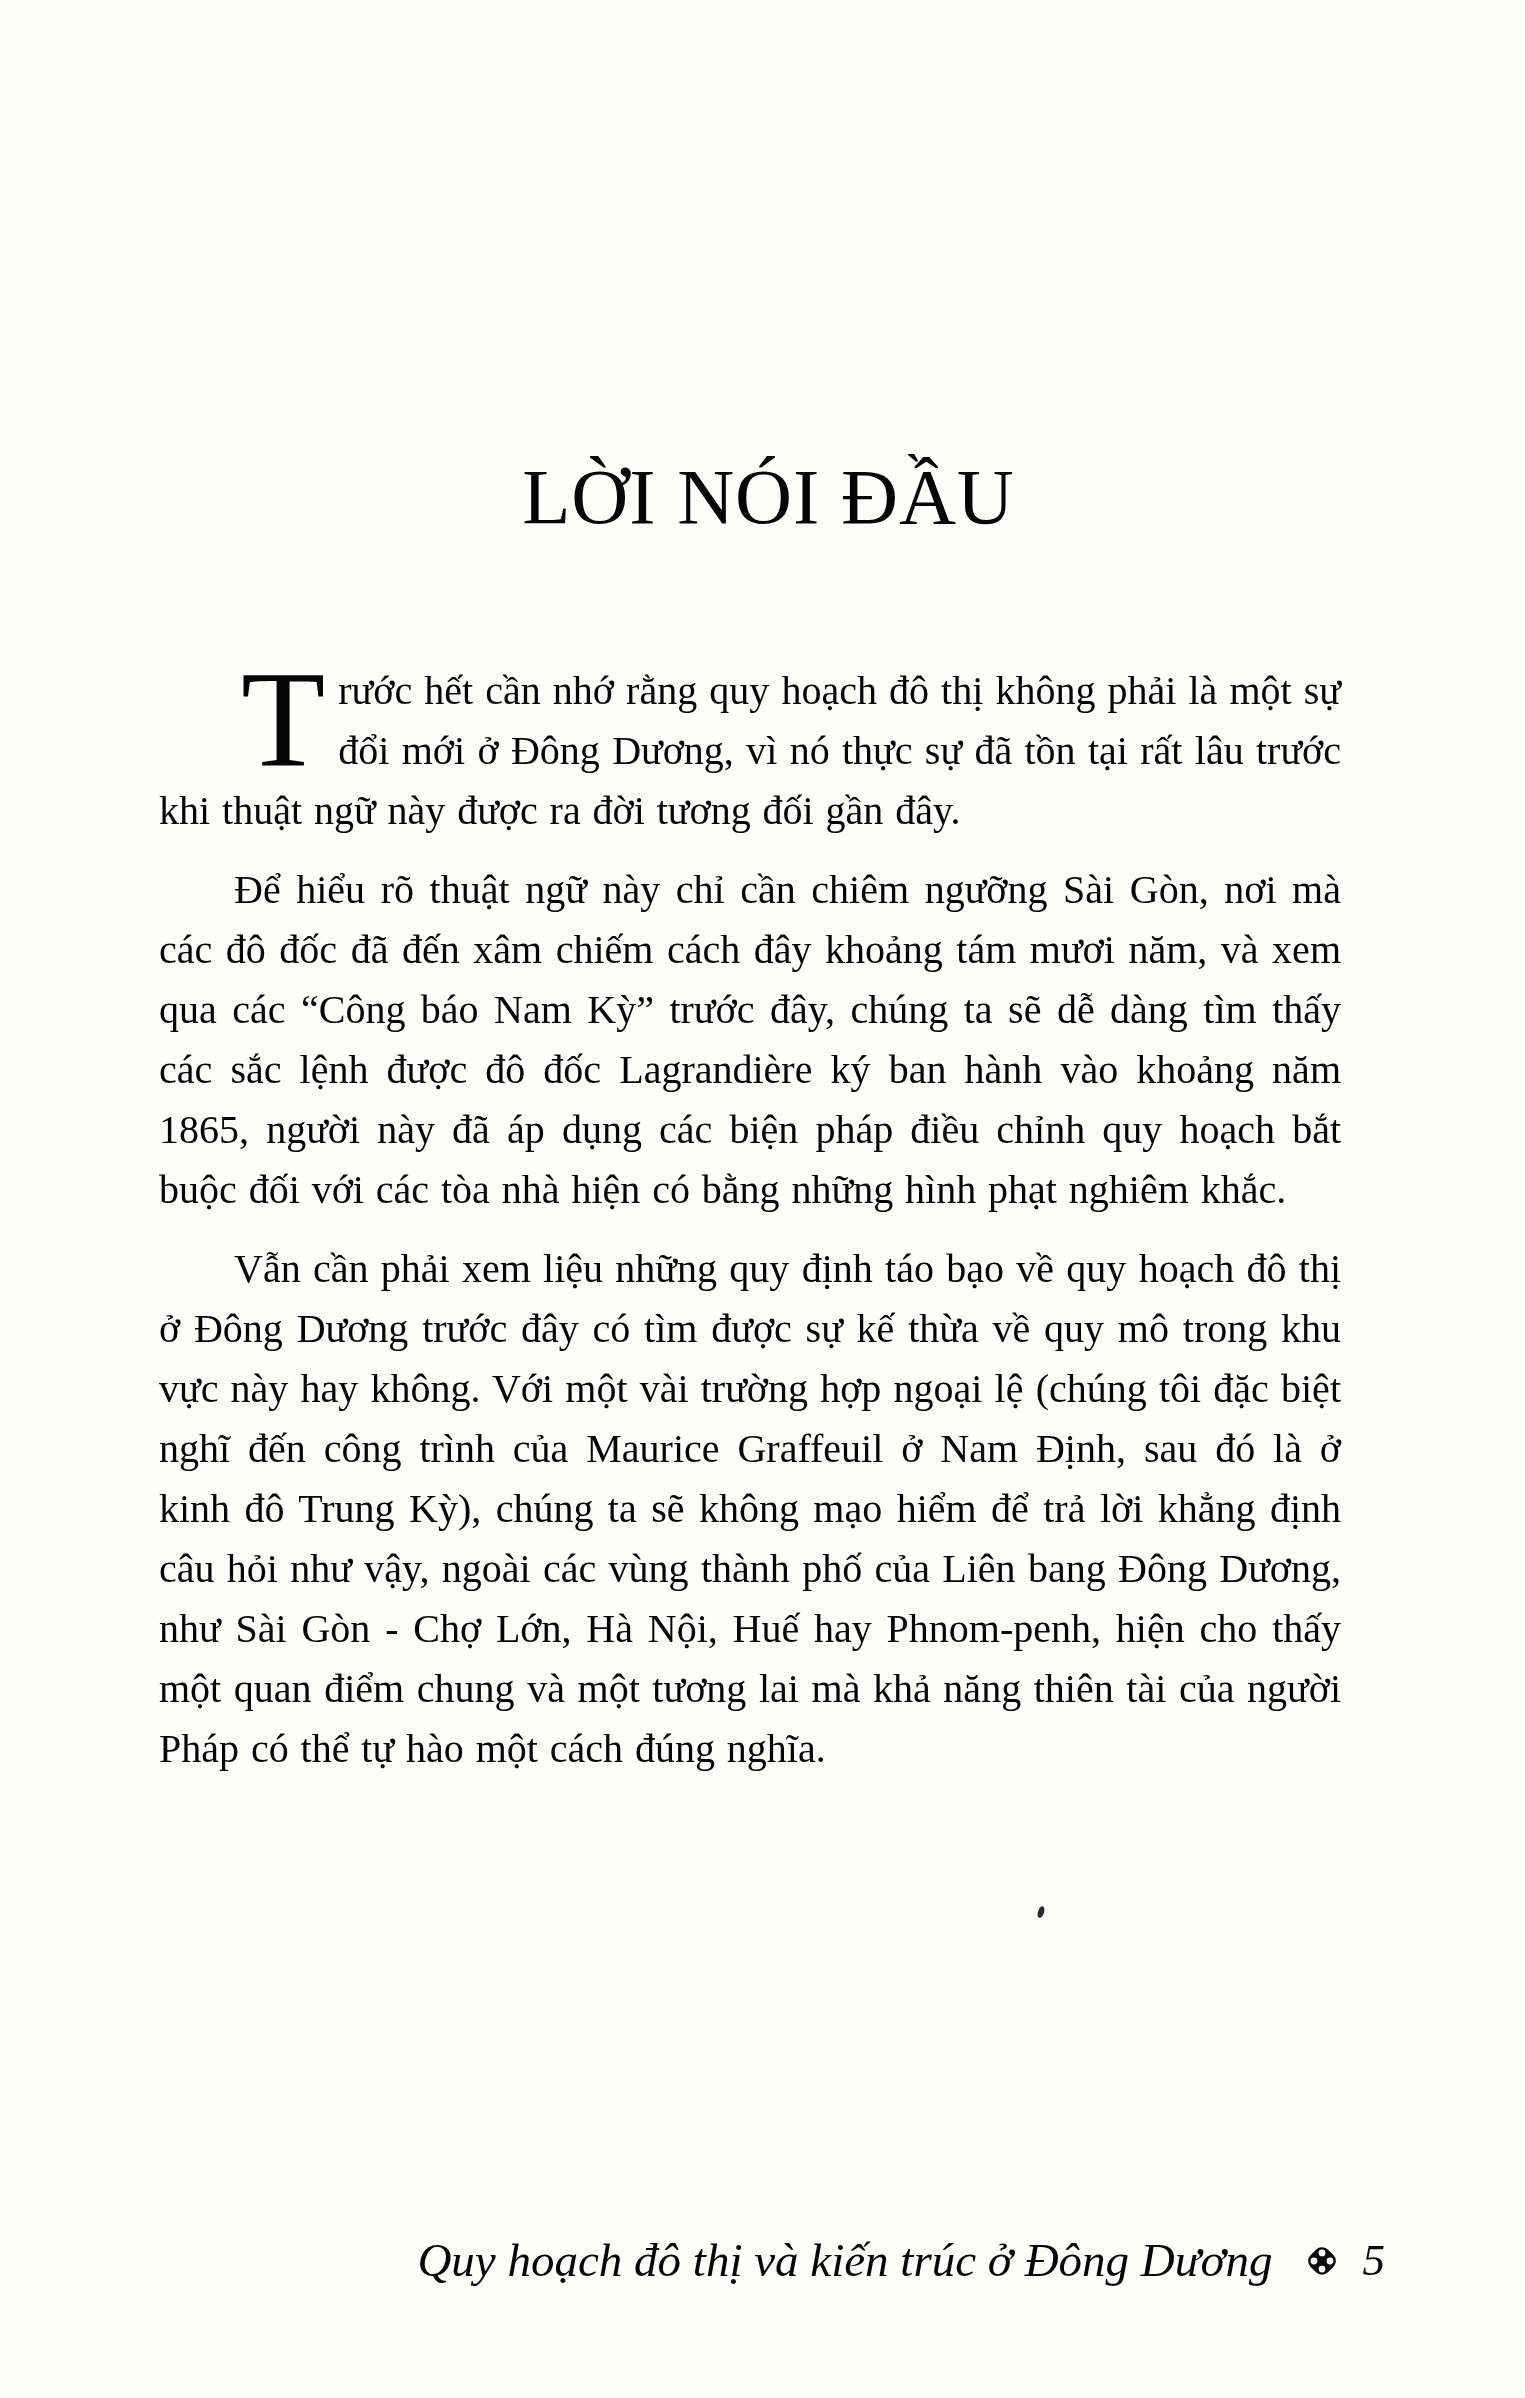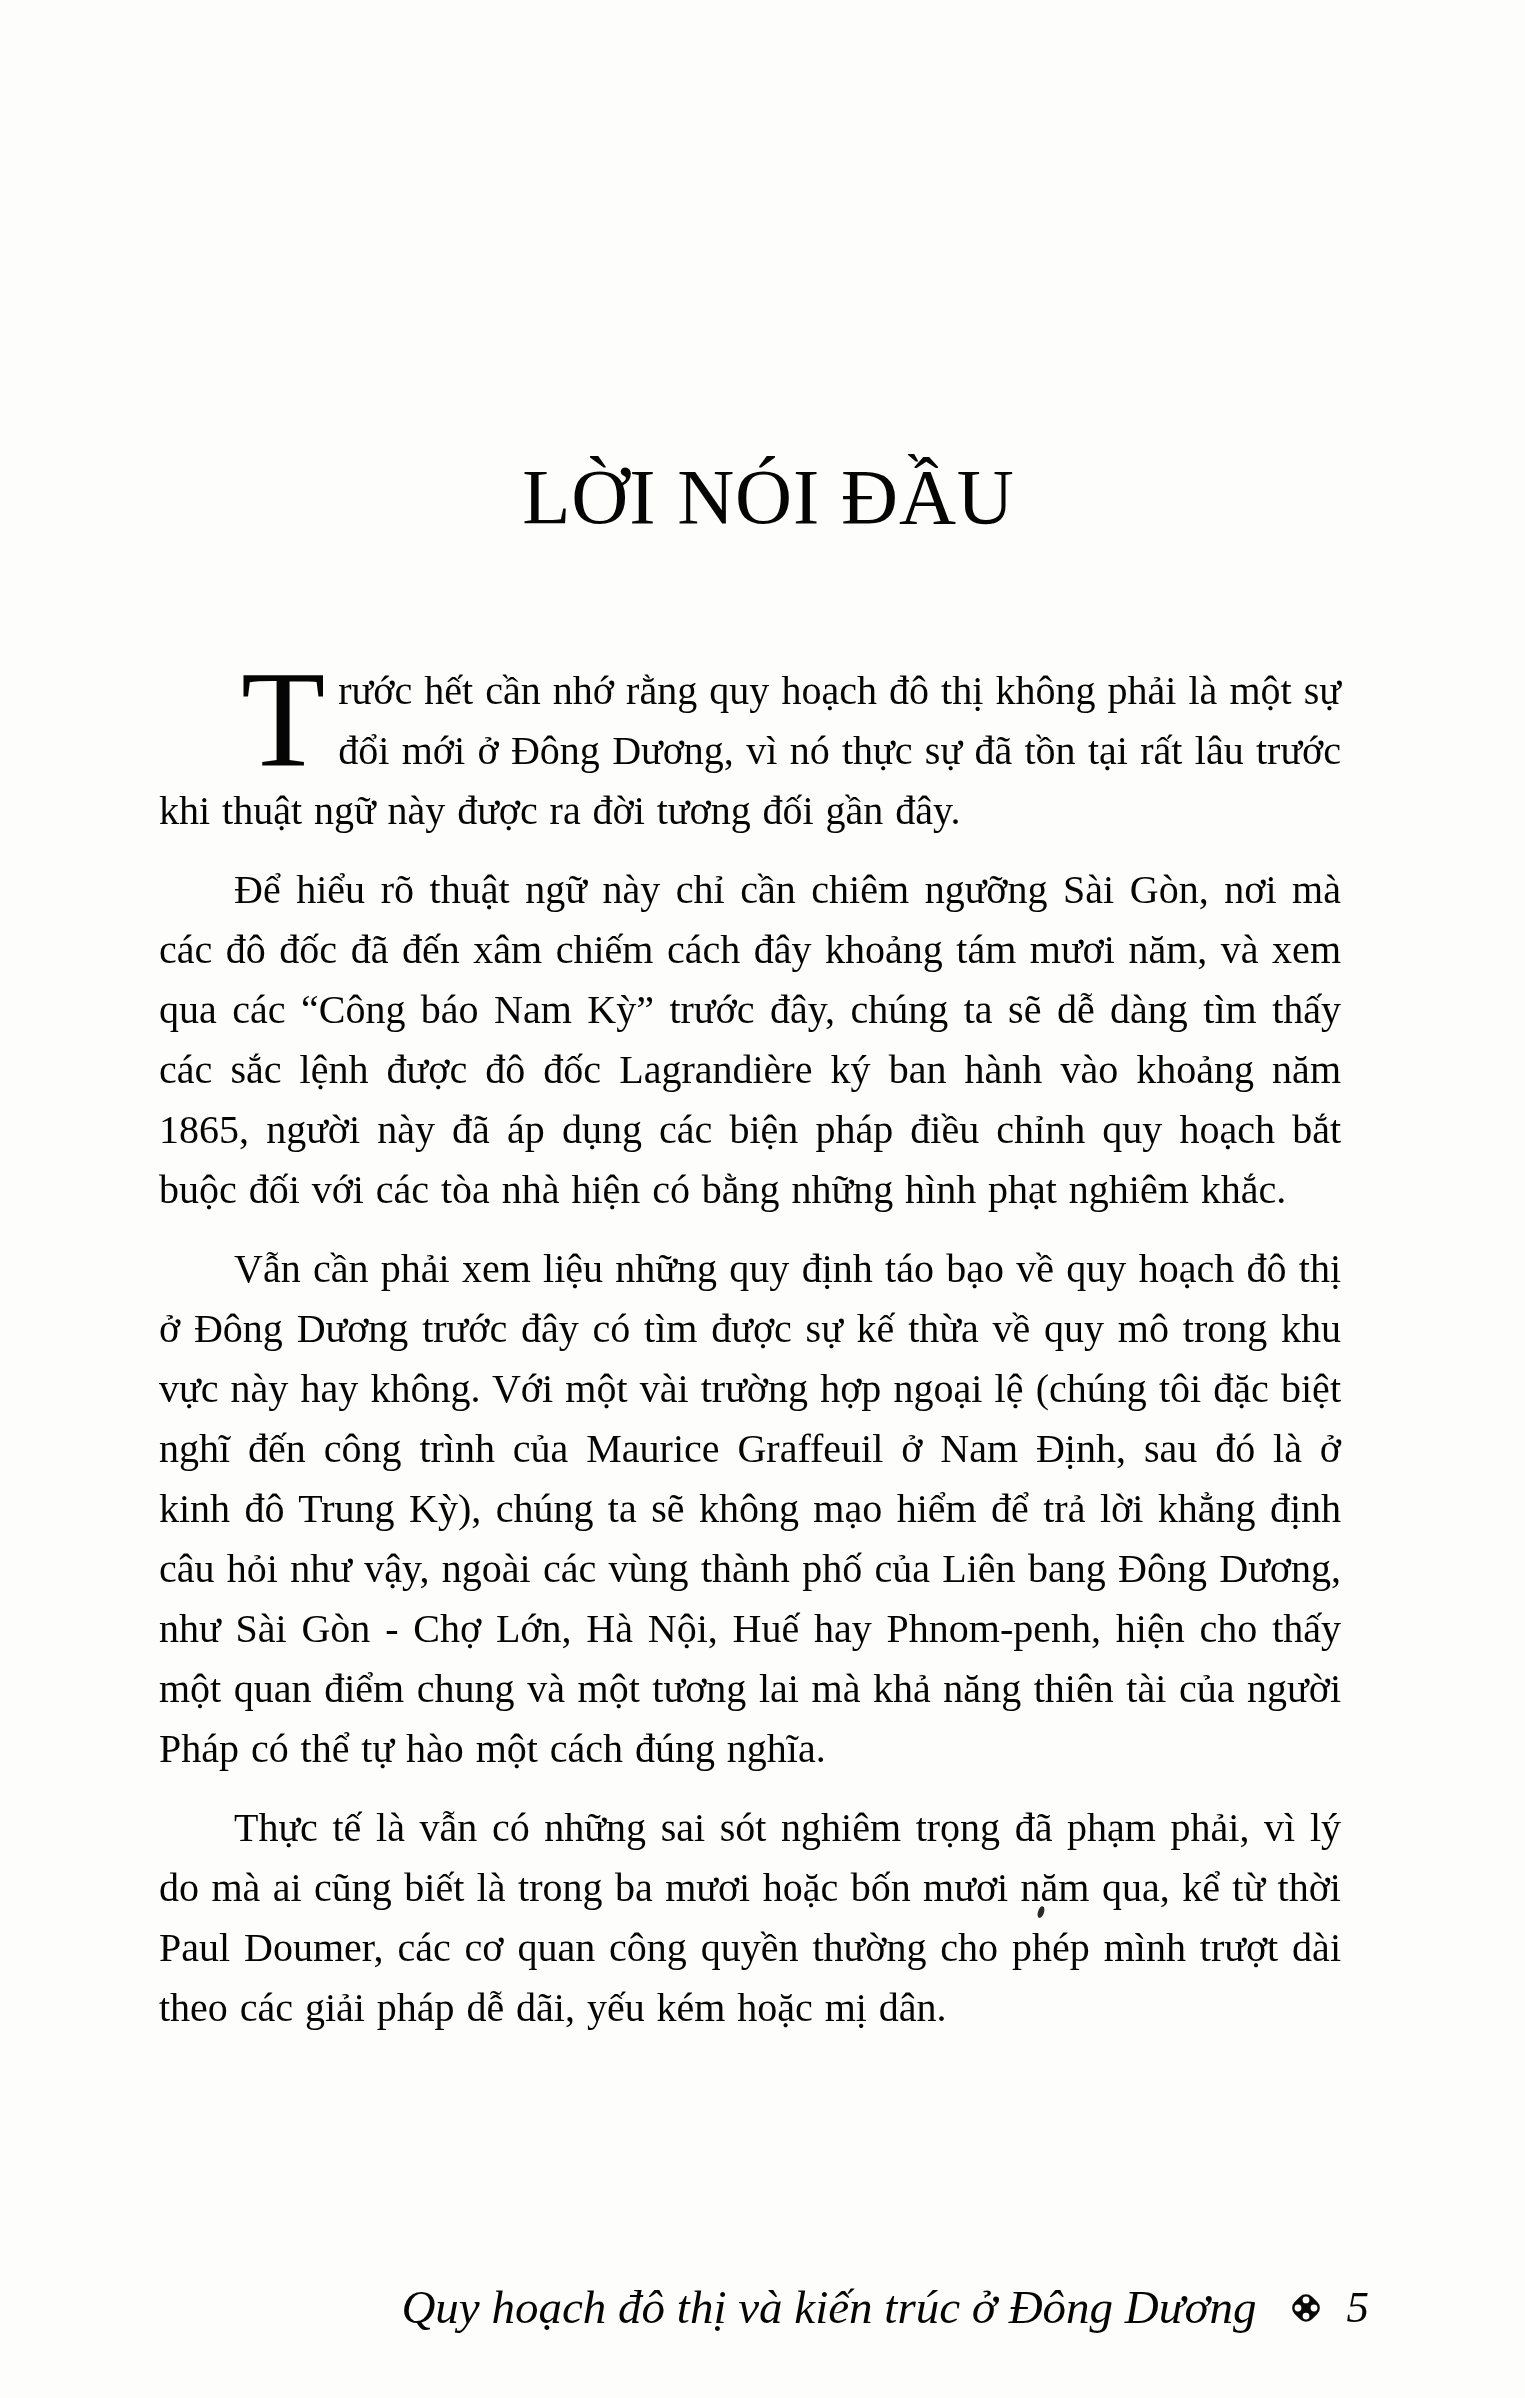--- a/index.html
+++ b/index.html
@@ -53,29 +53,28 @@
   .dropcap {
     float: left;
     font-size: 138px;
     line-height: 94px;
     margin: 12px 13px 0 82px;
     font-weight: 500;
   }
   .footer {
     position: absolute;
     top: 2232px;
-    right: 156px;
+    right: 140px;
     display: flex;
     align-items: center;
     font-size: 47px;
     line-height: 56px;
     font-style: italic;
     font-weight: 500;
     white-space: nowrap;
-    margin-top: 47px;
   }
   .ornament {
     width: 34px;
     height: 34px;
     margin: 1.9px 24px 0 32px;
     flex: 0 0 auto;
   }
   .page-number {
     font-size: 45px;
   }
@@ -96,21 +95,20 @@
 <div class="page">
 
   <h1 class="title">LỜI NÓI ĐẦU</h1>
 
   <div class="content">
     <p class="first">
       <span class="dropcap">T</span><span>rước hết cần nhớ rằng quy hoạch đô thị không phải là một sự đổi mới ở Đông Dương, vì nó thực sự đã tồn tại rất lâu trước khi thuật ngữ này được ra đời tương đối gần đây.</span>
     </p>
     <p>Để hiểu rõ thuật ngữ này chỉ cần chiêm ngưỡng Sài Gòn, nơi mà các đô đốc đã đến xâm chiếm cách đây khoảng tám mươi năm, và xem qua các “Công báo Nam Kỳ” trước đây, chúng ta sẽ dễ dàng tìm thấy các sắc lệnh được đô đốc Lagrandière ký ban hành vào khoảng năm 1865, người này đã áp dụng các biện pháp điều chỉnh quy hoạch bắt buộc đối với các tòa nhà hiện có bằng những hình phạt nghiêm khắc.</p>
     <p>Vẫn cần phải xem liệu những quy định táo bạo về quy hoạch đô thị ở Đông Dương trước đây có tìm được sự kế thừa về quy mô trong khu vực này hay không. Với một vài trường hợp ngoại lệ (chúng tôi đặc biệt nghĩ đến công trình của Maurice Graffeuil ở Nam Định, sau đó là ở kinh đô Trung Kỳ), chúng ta sẽ không mạo hiểm để trả lời khẳng định câu hỏi như vậy, ngoài các vùng thành phố của Liên bang Đông Dương, như Sài Gòn - Chợ Lớn, Hà Nội, Huế hay Phnom-penh, hiện cho thấy một quan điểm chung và một tương lai mà khả năng thiên tài của người Pháp có thể tự hào một cách đúng nghĩa.</p>
-    <p>Thực tế là vẫn có những sai sót nghiêm trọng đã phạm phải, vì lý do mà ai cũng biết là trong ba mươi hoặc bốn mươi năm qua, kể từ thời Paul Doumer, các cơ quan công quyền thường cho phép mình trượt dài theo các giải pháp dễ dãi, yếu kém hoặc mị dân.</p>
   </div>
 
   <div class="speck"></div>
 
   <div class="footer">
     <span>Quy hoạch đô thị và kiến trúc ở Đông Dương</span>
     <svg class="ornament" viewBox="0 0 36 36" aria-hidden="true">
       <rect x="5" y="5" width="26" height="26" rx="9" ry="9" transform="rotate(45 18 18)" fill="#0a0a0a"></rect>
       <circle cx="18" cy="9.5" r="3.6" fill="#fdfdfb"></circle>
       <circle cx="18" cy="26.5" r="3.6" fill="#fdfdfb"></circle>

